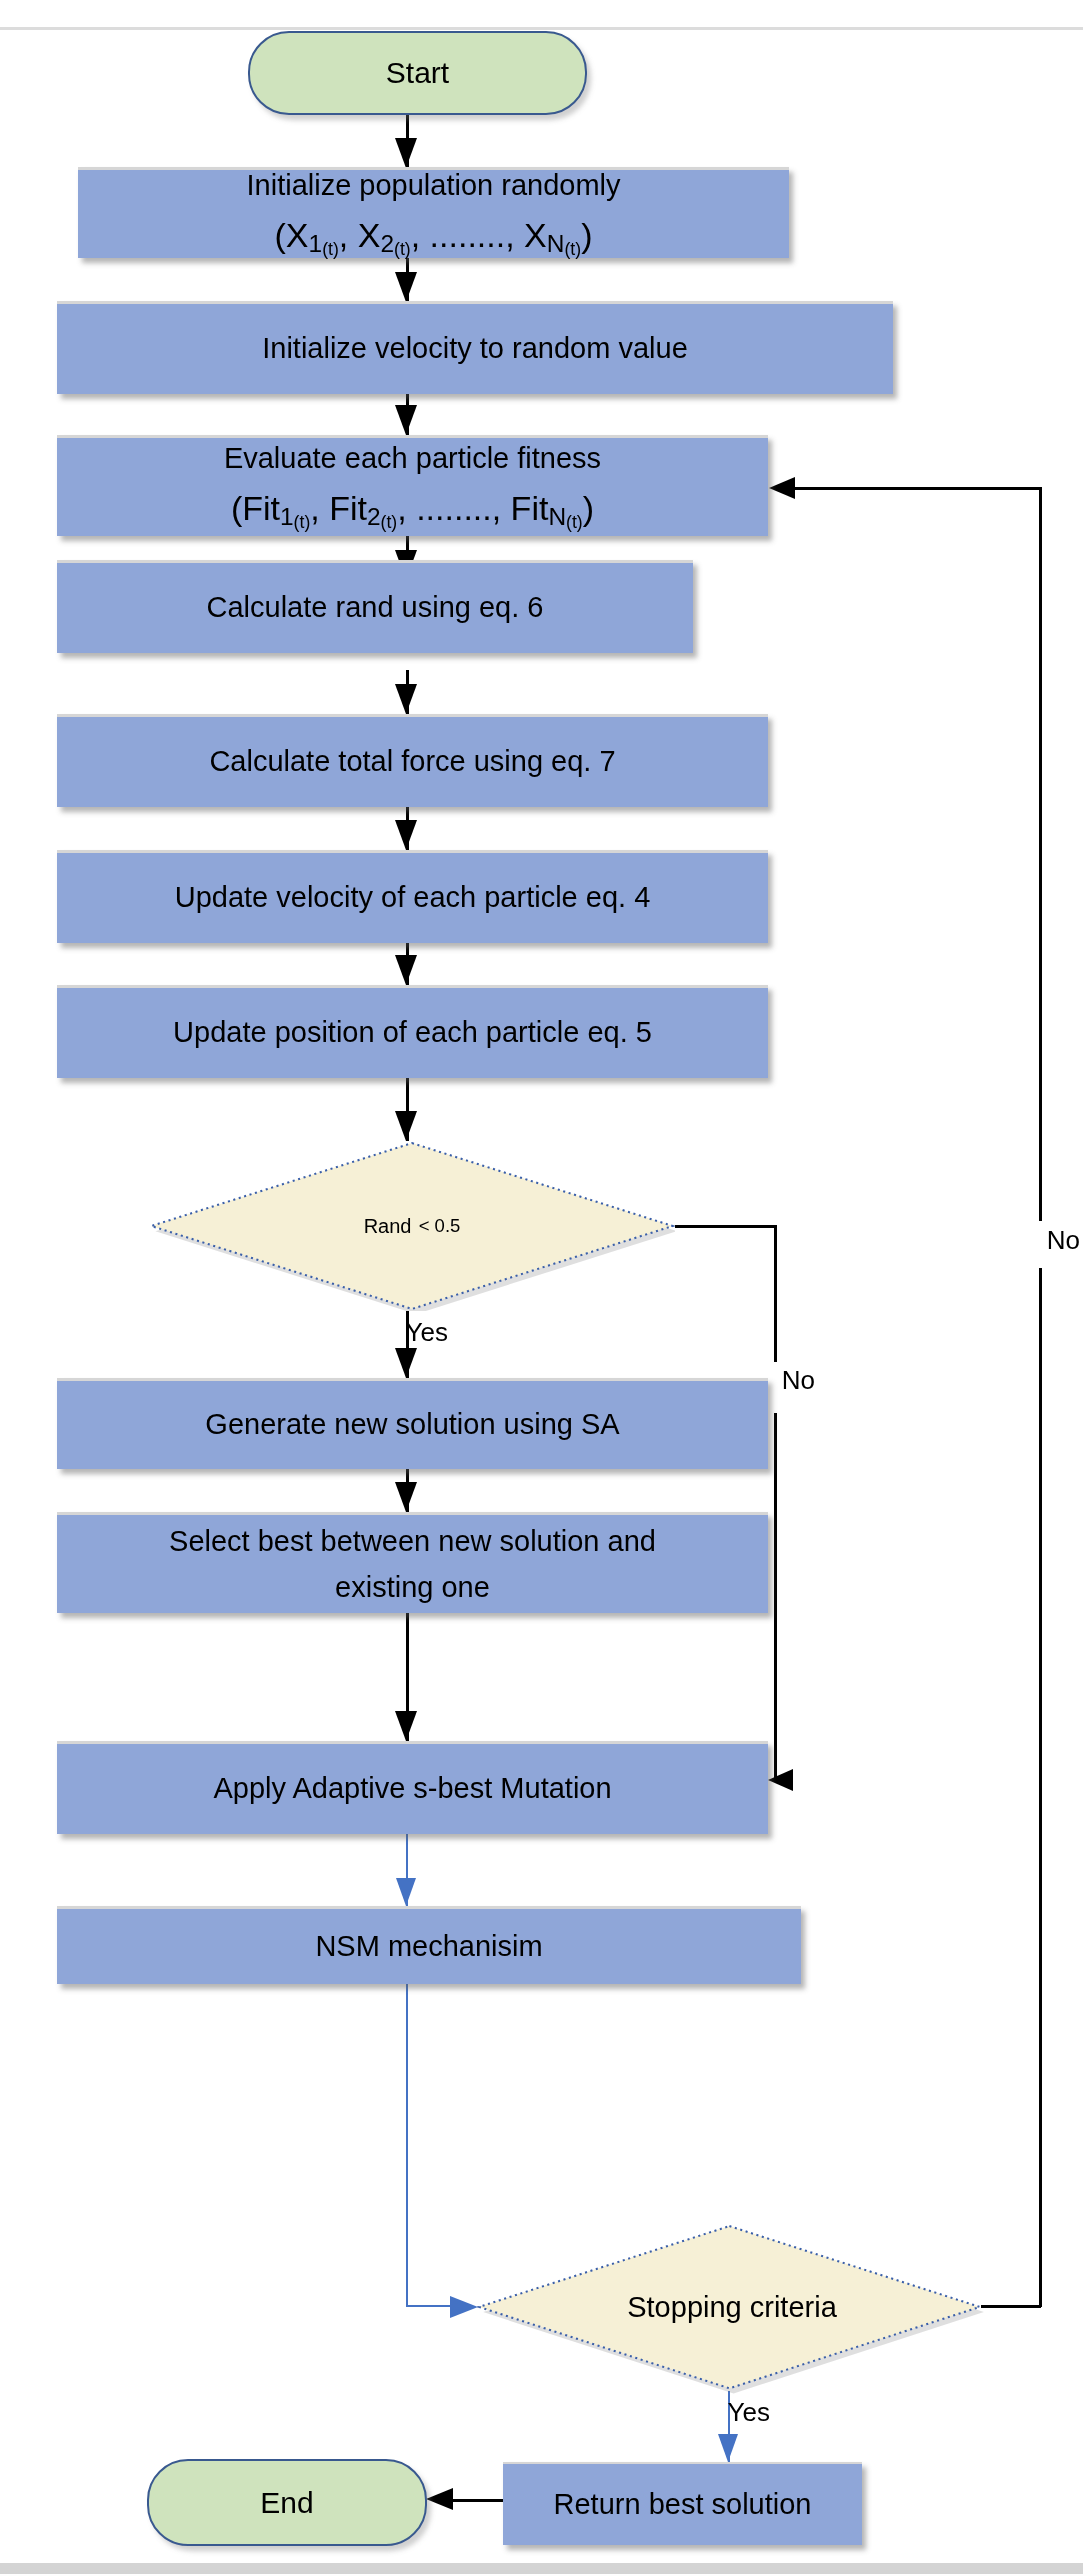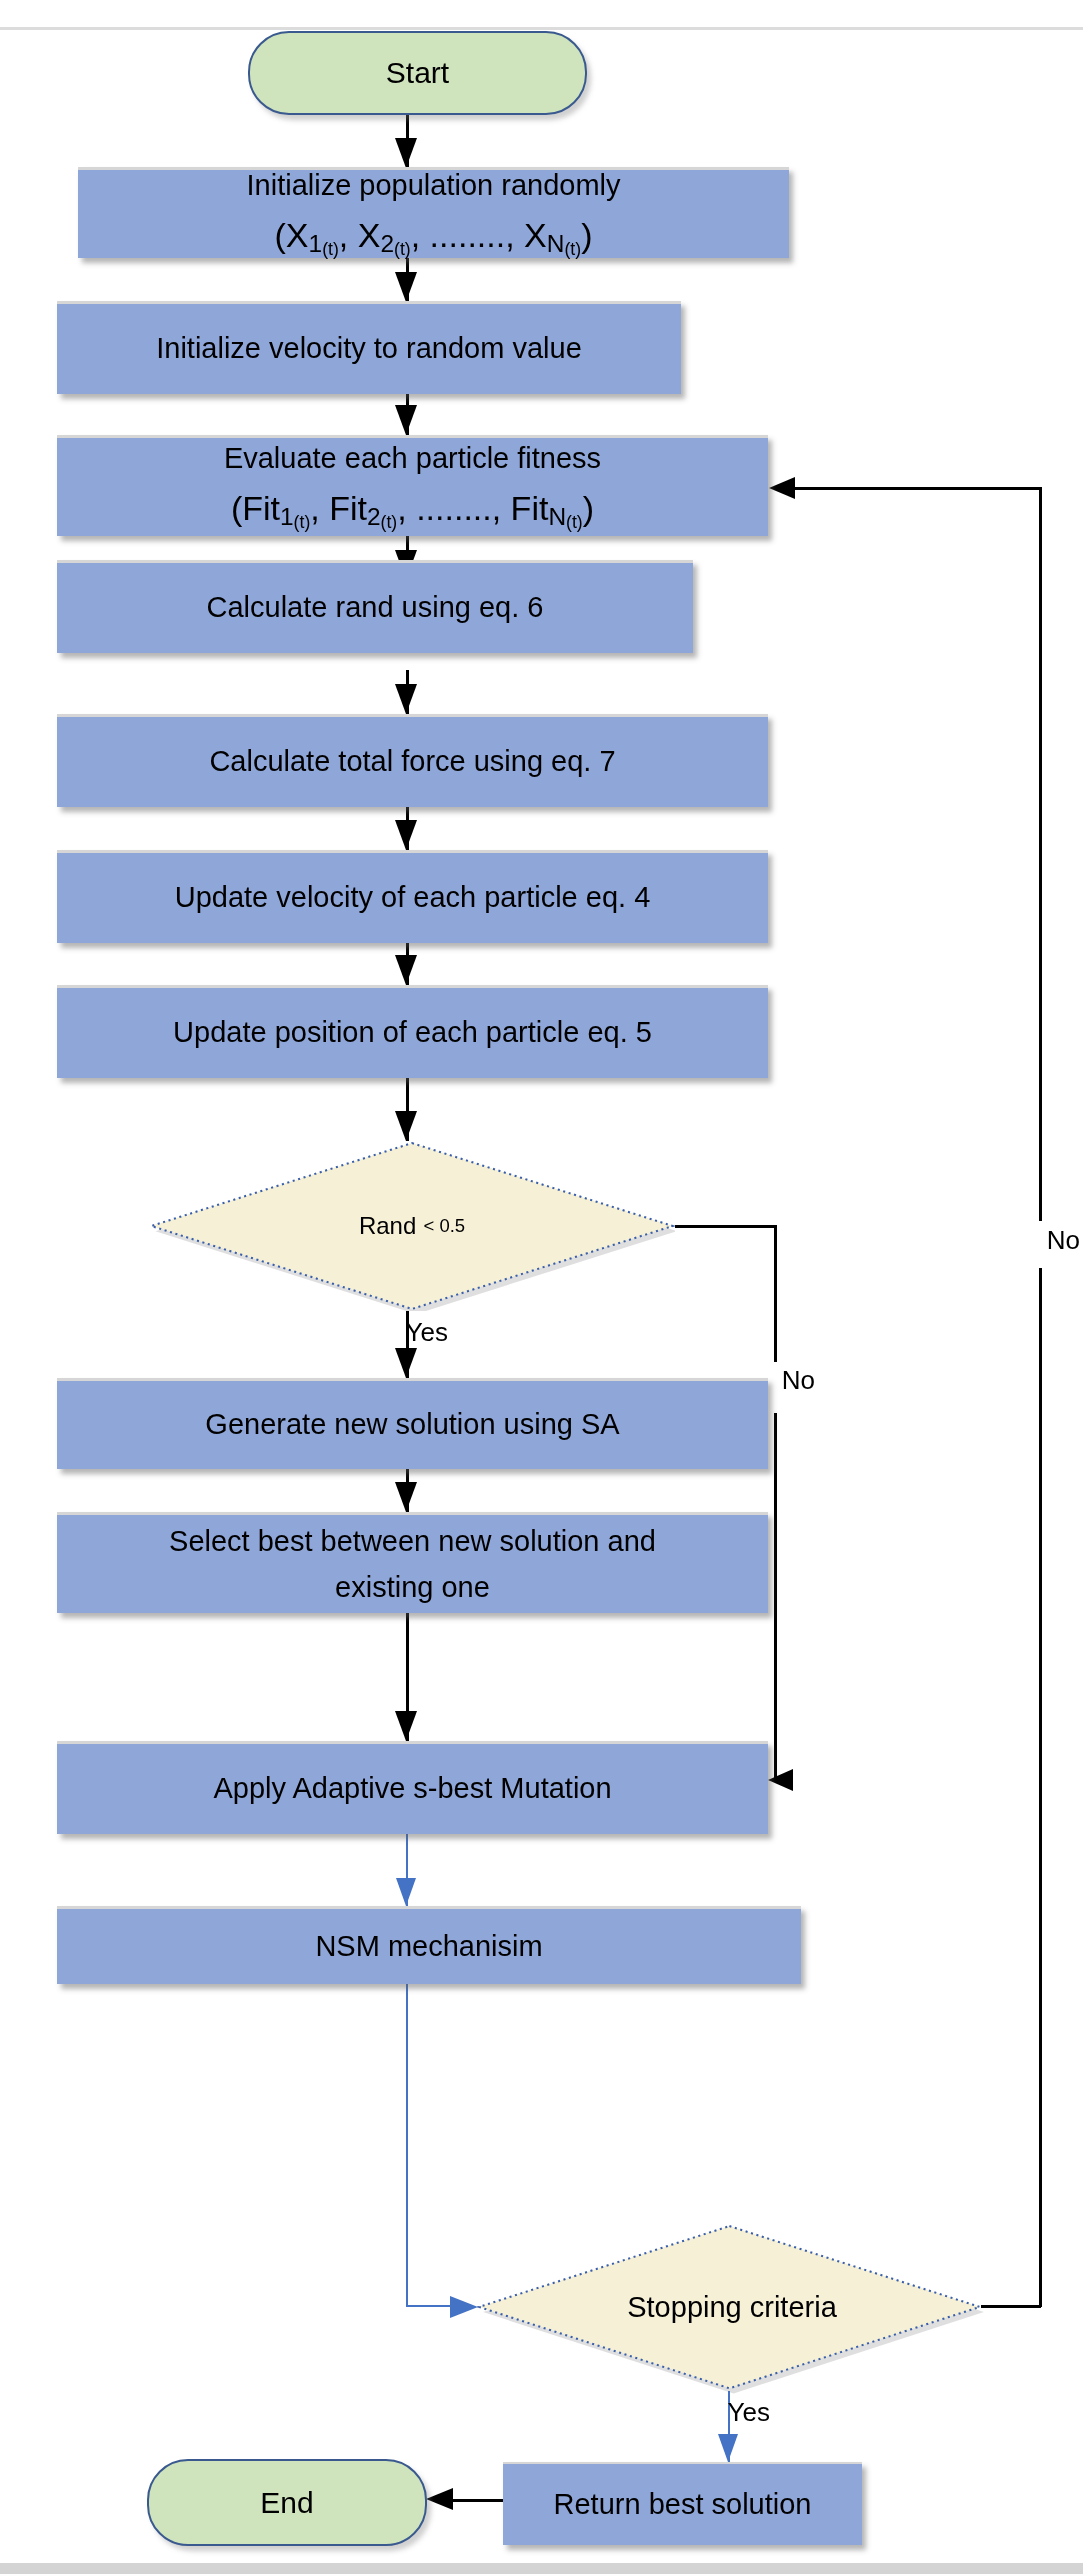--- a/index.html
+++ b/index.html
@@ -31,21 +31,21 @@
   .vline.blue{background:#4472c4;width:2.1px;}
   .hline.blue{background:#4472c4;height:2.1px;}
   .vline.thinblue{background:#4472c4;width:1.5px;}
   .arr-down{position:absolute;width:0;height:0;border-left:11.3px solid transparent;border-right:11.3px solid transparent;border-top:30px solid #000;}
   .arr-down.blue{border-left:10.8px solid transparent;border-right:10.8px solid transparent;border-top:28px solid #4472c4;}
   .arr-left{position:absolute;width:0;height:0;border-top:11.3px solid transparent;border-bottom:11.3px solid transparent;border-right:26px solid #000;}
   .arr-right{position:absolute;width:0;height:0;border-top:11.3px solid transparent;border-bottom:11.3px solid transparent;border-left:28px solid #4472c4;}
   .edge-label{position:absolute;font-size:26px;text-align:right;}
   .diamond{position:absolute;}
   .diamond-text{position:absolute;display:flex;justify-content:center;align-items:center;text-align:center;}
-  .rand-main{font-size:24px;text-align:right;}
+  .rand-main{font-size:20px;text-align:right;}
   .rand-cond{font-size:18.5px;margin-left:7.2px;}
   .stop-text{font-size:29px;}
 </style>
 </head>
 <body>
 
 <div class="canvas">
 
   <div class="rule" style="top:27px;height:2.6px;"></div>
   <div class="rule" style="top:2563px;height:11.3px;background:#d4d4d4;"></div>
@@ -113,21 +113,21 @@
 
   <div class="pill" style="left:248px;top:31px;width:335px;height:80px;">
     <span>Start</span>
   </div>
 
   <div class="pbox" style="left:57px;top:167px;width:711px;height:88px;margin-left:21px;">
     <div>Initialize population randomly</div>
     <div class="formula"><span>(X</span><span class="seg-sub">1</span><span class="seg-subsm">(t)</span><span>, X</span><span class="seg-sub">2</span><span class="seg-subsm">(t)</span><span>, ........, X</span><span class="seg-sub">N</span><span class="seg-subsm">(t)</span><span>)</span></div>
   </div>
 
-  <div class="pbox" style="left:57px;top:301px;width:624px;height:90px;">
+  <div class="pbox" style="left:57px;top:301px;width:836px;height:90px;">
     <div>Initialize velocity to random value</div>
   </div>
 
   <div class="pbox" style="left:57px;top:435px;width:711px;height:98px;">
     <div>Evaluate each particle fitness</div>
     <div class="formula"><span>(Fit</span><span class="seg-sub">1</span><span class="seg-subsm">(t)</span><span>, Fit</span><span class="seg-sub">2</span><span class="seg-subsm">(t)</span><span>, ........, Fit</span><span class="seg-sub">N</span><span class="seg-subsm">(t)</span><span>)</span></div>
   </div>
 
   <div class="pbox" style="left:57px;top:560px;width:636px;height:90px;">
     <div>Calculate rand using eq. 6</div>

